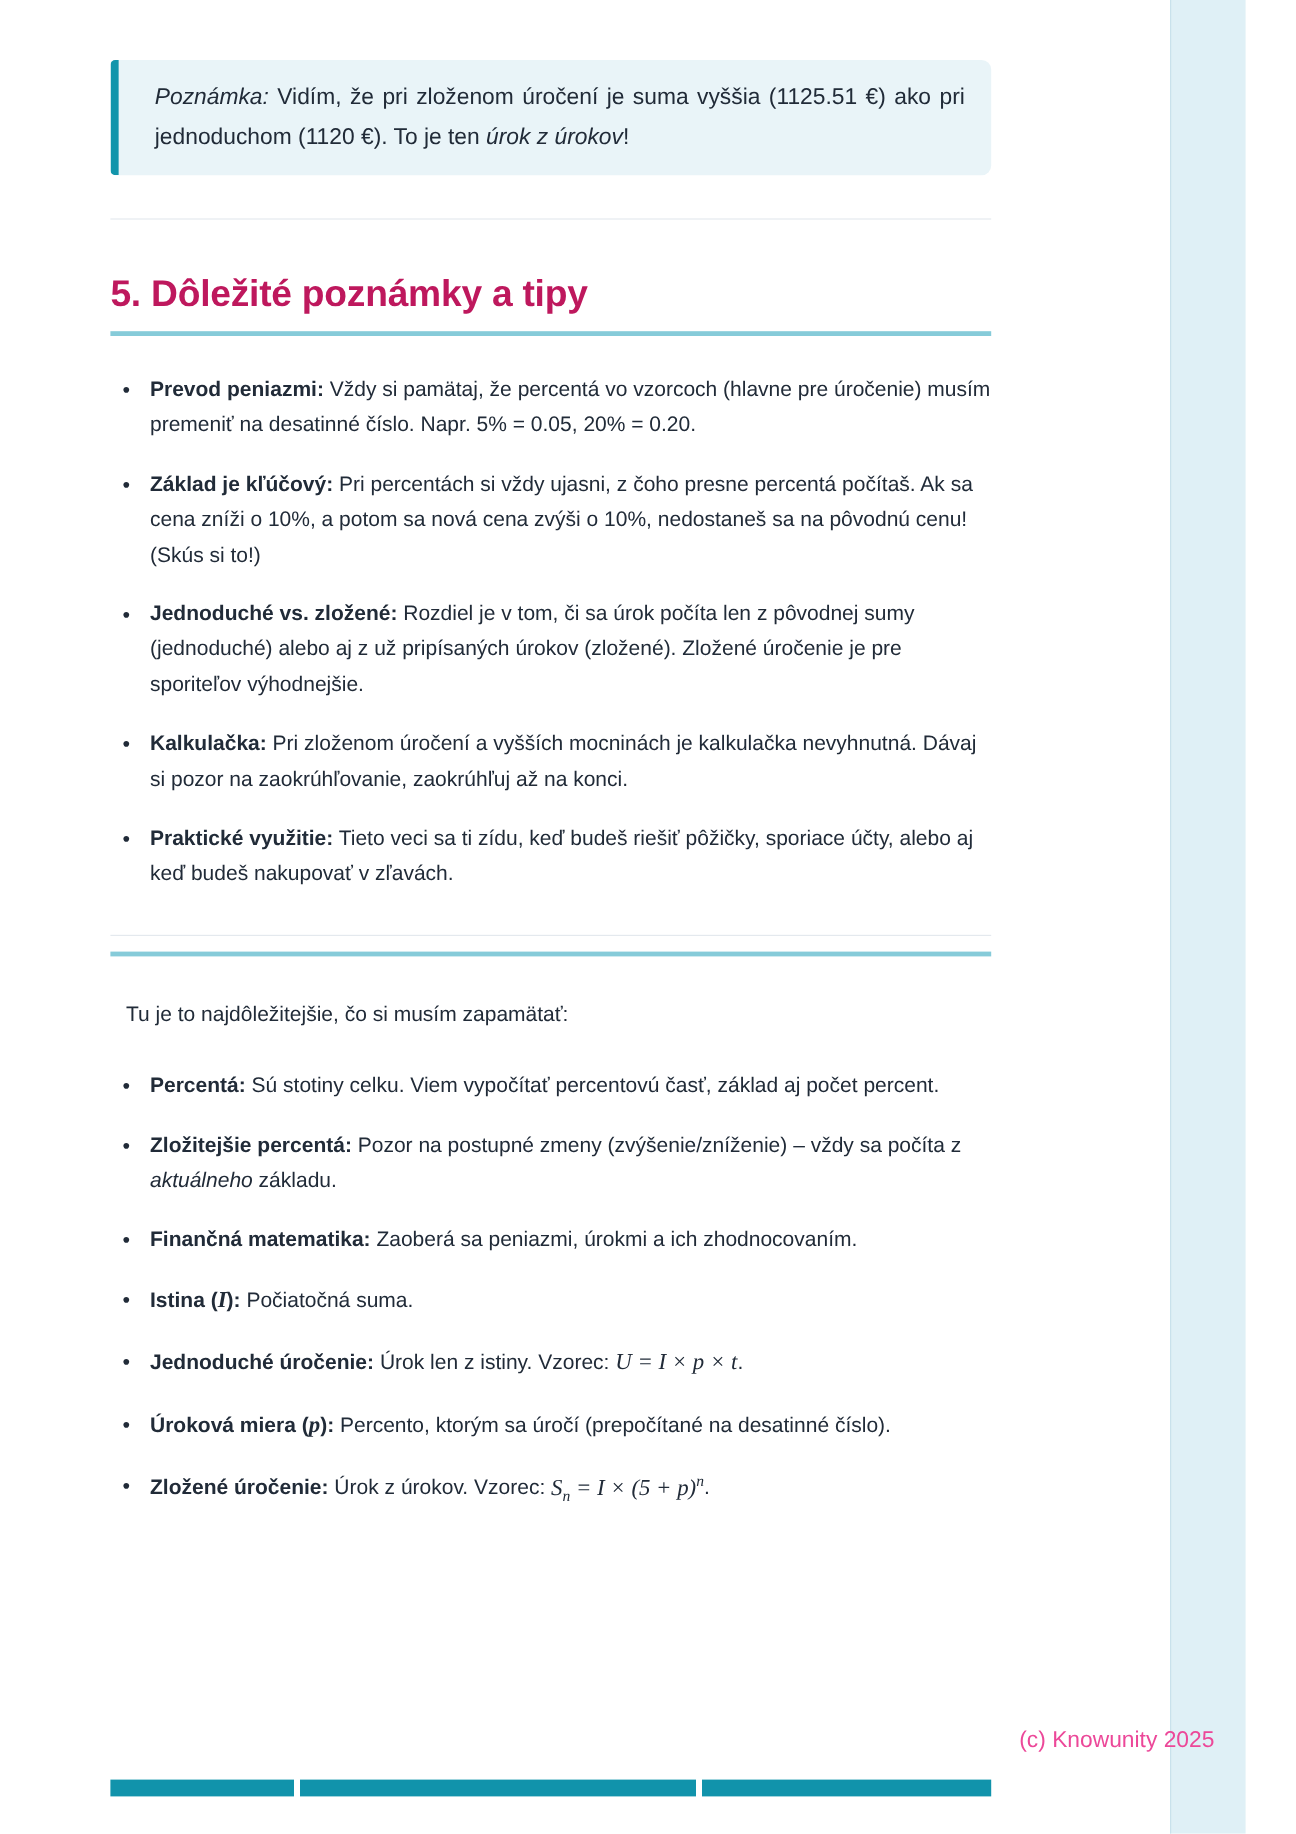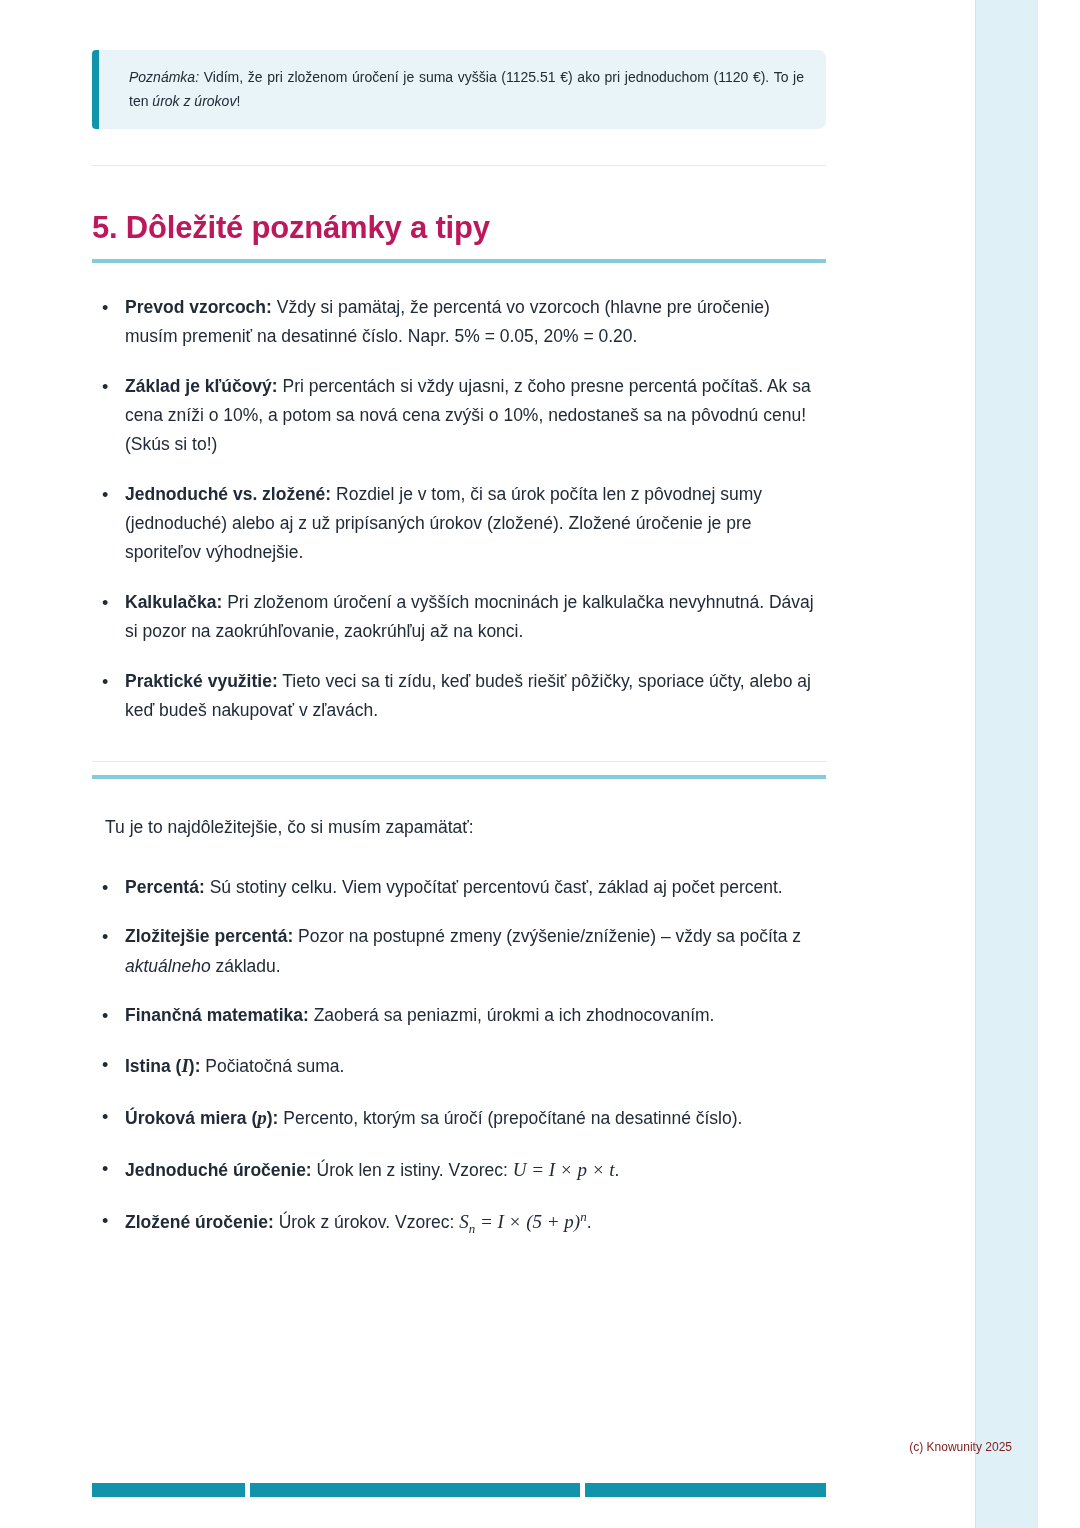--- a/index.html
+++ b/index.html
@@ -19,21 +19,21 @@
   }
 
   .content { position: absolute; left: 92px; top: 0; width: 734px; }
 
   .note {
     margin-top: 50px;
     background: #e9f4f8;
     border-left: 7px solid #1295ab;
     border-radius: 4px 8px 8px 4px;
     padding: 15px 22px 15px 30px;
-    font-size: 14px; line-height: 1.74;
+    font-size: 19px; line-height: 1.74;
     text-align: justify;
   }
   .note .note-label { font-style: italic; }
   .note .it { font-style: italic; }
 
   hr.divider { border: none; border-top: 1px solid #e4e9ee; margin: 36px 0 0 0; height: 0; }
 
   h2.section-title {
     color: #be185d; font-size: 31px; font-weight: bold;
     margin: 44px 0 0 0; letter-spacing: -0.2px;
@@ -54,21 +54,21 @@
 
   .math {
     font-family: "Liberation Serif", serif;
     font-style: italic; font-size: 19px;
   }
   .math sub, .math sup { font-size: 13px; font-style: italic; }
   .lead .math { font-weight: bold; }
 
   .copyright {
     position: absolute; top: 1440px; right: 68px;
-    font-size: 12px; color: #7f1d1d;
+    font-size: 19px; color: #ec4899;
   }
 
   .footer-bar {
     position: absolute; left: 92px; top: 1483px; width: 734px; height: 14px;
     display: flex; gap: 5px;
   }
   .footer-bar .seg { background: #1193ab; height: 100%; }
   .footer-bar .seg-1 { width: 153px; }
   .footer-bar .seg-2 { width: 330px; }
   .footer-bar .seg-3 { width: 241px; }
@@ -86,21 +86,21 @@
       <span class="note-label">Poznámka:</span><span> Vidím, že pri zloženom úročení je suma vyššia (1125.51 €) ako pri jednoduchom (1120 €). To je ten </span><span class="it">úrok z úrokov</span><span>!</span>
     </div>
 
     <hr class="divider">
 
     <h2 class="section-title">5. Dôležité poznámky a tipy</h2>
     <div class="h-underline"></div>
 
     <ul class="bullets">
       <li>
-        <span class="lead">Prevod vzorcoch:</span><span> Vždy si pamätaj, že percentá vo vzorcoch (hlavne pre úročenie) musím premeniť na desatinné číslo. Napr. 5% = 0.05, 20% = 0.20.</span>
+        <span class="lead">Prevod peniazmi:</span><span> Vždy si pamätaj, že percentá vo vzorcoch (hlavne pre úročenie) musím premeniť na desatinné číslo. Napr. 5% = 0.05, 20% = 0.20.</span>
       </li>
       <li>
         <span class="lead">Základ je kľúčový:</span><span> Pri percentách si vždy ujasni, z čoho presne percentá počítaš. Ak sa cena zníži o 10%, a potom sa nová cena zvýši o 10%, nedostaneš sa na pôvodnú cenu! (Skús si to!)</span>
       </li>
       <li>
         <span class="lead">Jednoduché vs. zložené:</span><span> Rozdiel je v tom, či sa úrok počíta len z pôvodnej sumy (jednoduché) alebo aj z už pripísaných úrokov (zložené). Zložené úročenie je pre sporiteľov výhodnejšie.</span>
       </li>
       <li>
         <span class="lead">Kalkulačka:</span><span> Pri zloženom úročení a vyšších mocninách je kalkulačka nevyhnutná. Dávaj si pozor na zaokrúhľovanie, zaokrúhľuj až na konci.</span>
       </li>
@@ -122,24 +122,24 @@
       <li>
         <span class="lead">Zložitejšie percentá:</span><span> Pozor na postupné zmeny (zvýšenie/zníženie) – vždy sa počíta z </span><span class="it" style="font-style:italic">aktuálneho</span><span> základu.</span>
       </li>
       <li>
         <span class="lead">Finančná matematika:</span><span> Zaoberá sa peniazmi, úrokmi a ich zhodnocovaním.</span>
       </li>
       <li>
         <span class="lead"><span>Istina (</span><span class="math">I</span><span>):</span></span><span> Počiatočná suma.</span>
       </li>
       <li>
-        <span class="lead"><span>Úroková miera (</span><span class="math">p</span><span>):</span></span><span> Percento, ktorým sa úročí (prepočítané na desatinné číslo).</span>
+        <span class="lead">Jednoduché úročenie:</span><span> Úrok len z istiny. Vzorec: </span><span class="math">U = I × p × t</span><span>.</span>
       </li>
       <li>
-        <span class="lead">Jednoduché úročenie:</span><span> Úrok len z istiny. Vzorec: </span><span class="math">U = I × p × t</span><span>.</span>
+        <span class="lead"><span>Úroková miera (</span><span class="math">p</span><span>):</span></span><span> Percento, ktorým sa úročí (prepočítané na desatinné číslo).</span>
       </li>
       <li>
         <span class="lead">Zložené úročenie:</span><span> Úrok z úrokov. Vzorec: </span><span class="math"><span>S</span><sub>n</sub><span> = I × (5 + p)</span><sup>n</sup></span><span>.</span>
       </li>
     </ul>
 
   </div>
 
   <div class="copyright">(c) Knowunity 2025</div>
 

